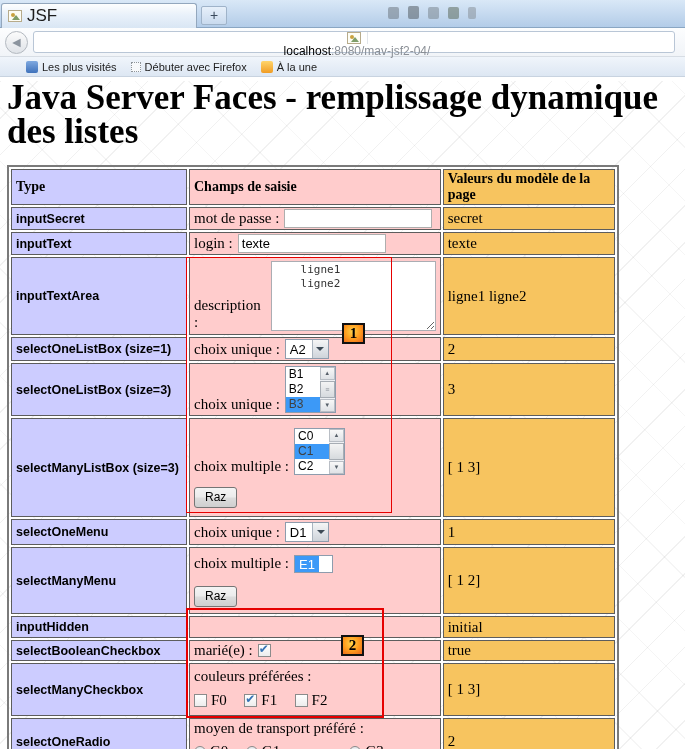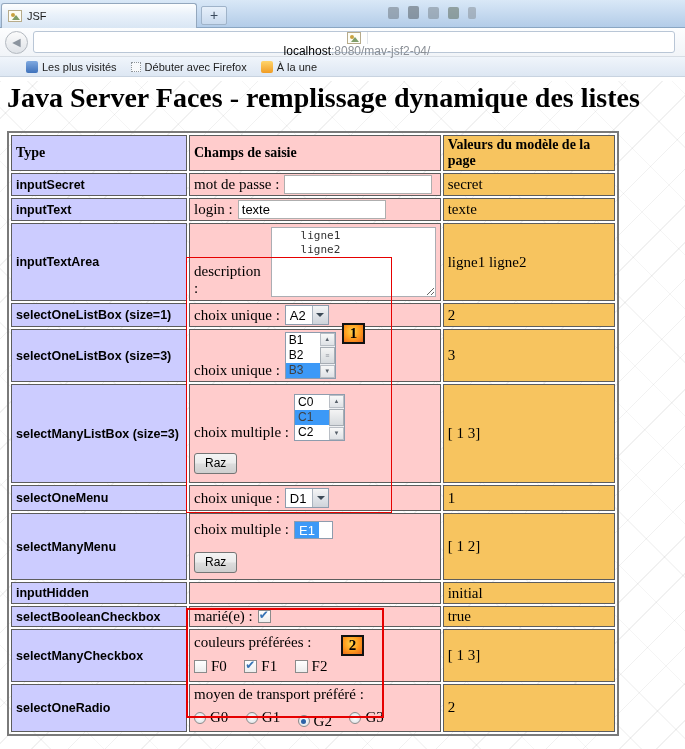--- a/index.html
+++ b/index.html
@@ -6,21 +6,21 @@
   html,body { width:685px; height:749px; overflow:hidden; background:#fff;
               font-family:"Liberation Sans",sans-serif; }
 
   
   .tabstrip { position:relative; height:28px;
     background:linear-gradient(#d9e8f7,#b3cce8); border-bottom:1px solid #8aa6c3; }
   .tab { position:absolute; left:1px; top:3px; width:196px; height:25px;
     border:1px solid #93a7bd; border-bottom:none; border-radius:3px 3px 0 0;
     background:linear-gradient(#fdfefe,#e9f1fa 45%,#d9e6f4);
     display:flex; align-items:center; gap:5px; padding:0 6px; }
-  .tab-label { font-size:11px; color:#1c1c1c; }
+  .tab-label { font-size:17px; color:#1c1c1c; }
   .newtab { position:absolute; left:201px; top:6px; width:26px; height:19px;
     border:1px solid #9fb3c9; border-radius:2px;
     background:linear-gradient(#e7f0fa,#c9daee); color:#3a4a5c; font-size:14px;
     line-height:16px; text-align:center; }
   .ghost-icons { position:absolute; left:388px; top:5px; width:130px; height:15px; opacity:.55; }
   .ghost-icons i { display:inline-block; width:11px; height:12px; margin-right:9px;
     background:#6f7a84; border-radius:2px; }
   .ghost-icons i:nth-child(2){ background:#565f66; height:13px; }
   .ghost-icons i:nth-child(3){ background:#7c8891; }
   .ghost-icons i:nth-child(4){ background:#5f6d5f; }
@@ -57,21 +57,21 @@
   .bm-icon-dotted { width:10px; height:10px; border:1px dotted #8f959b; background:#f7f9fb; }
   .bm-icon-alaune { width:12px; height:12px; border-radius:2px;
     background:linear-gradient(#ffd56b,#f09c24); }
 
   
   .content { position:relative; width:685px; height:672px;
     background:
       repeating-linear-gradient(135deg, rgba(120,120,120,.10) 0 1px, transparent 1px 26px),
       repeating-linear-gradient(45deg,  rgba(120,120,120,.07) 0 1px, transparent 1px 38px),
       #ffffff; }
-  h1 { font-family:"Liberation Serif",serif; font-weight:bold; font-size:28px;
+  h1 { font-family:"Liberation Serif",serif; font-weight:bold; font-size:35px;
        line-height:34px; margin:4px 0 0 7px; color:#000; }
 
   table.jsf { border-collapse:separate; border-spacing:2px; margin:16px 0 0 7px;
     border:2px solid #7a7a7a; background:transparent; }
   td,th { border:1px solid #5d5d5d; padding:1px 4px; vertical-align:middle; }
   th { text-align:left; font-family:"Liberation Serif",serif; font-size:14px; color:#000; }
   .c-type  { width:176px; background:#ccccff; }
   .c-field { width:246px; background:#ffcccc; }
   .c-value { width:172px; background:#f7c45f; }
   td.c-type { font-weight:bold; font-size:12.5px; font-family:"Liberation Sans",sans-serif; }

